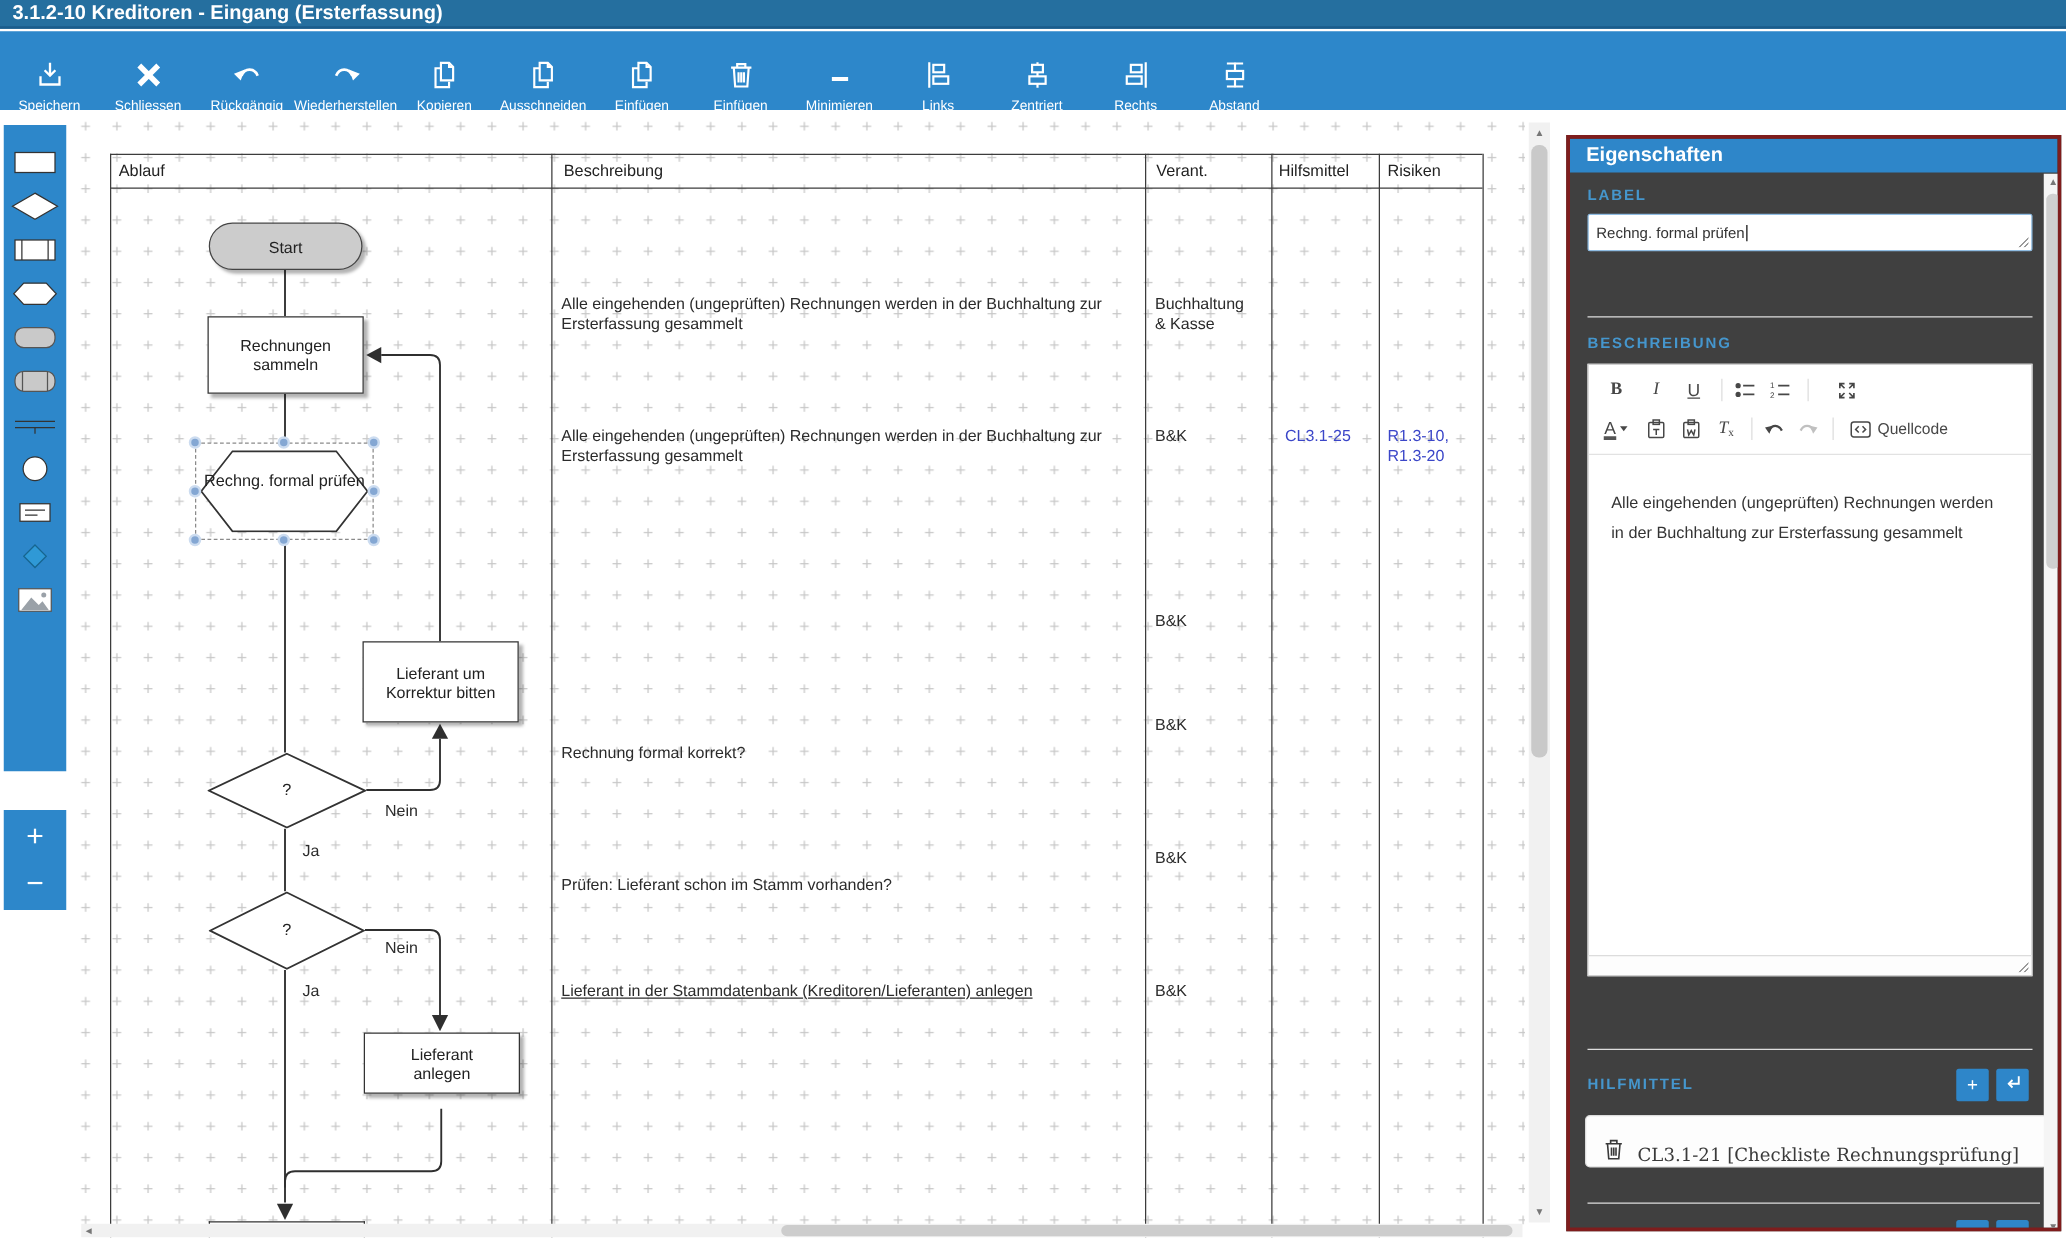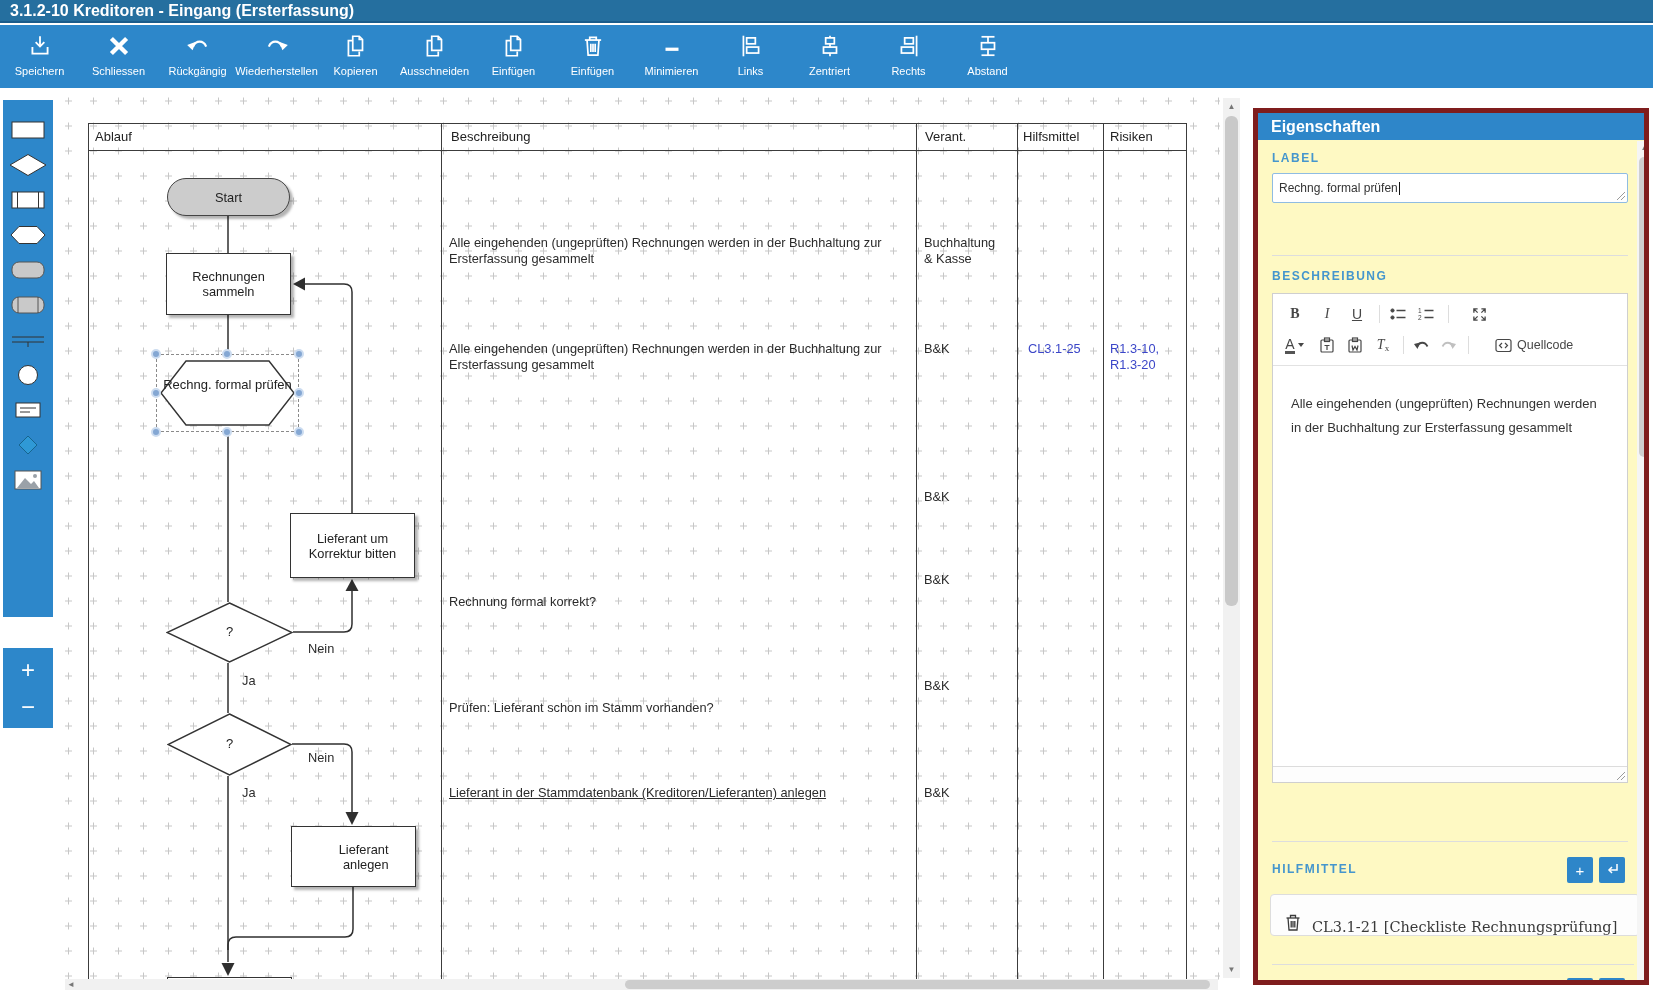--- a/index.html
+++ b/index.html
@@ -7,21 +7,21 @@
     font-family:"Liberation Sans", sans-serif; }
   .abs { position:absolute; }
 
   
   .titlebar { position:absolute; left:0; top:0; width:1653px; height:23px;
     background:#256f9f; border-bottom:2px solid #1a5c8c; color:#fff;
     font-size:16px; font-weight:700; line-height:21px; padding-left:10px; }
   .toolbar { position:absolute; left:0; top:25px; width:1653px; height:63px;
     background:#2d87ca; display:flex; align-items:flex-start; }
   .tb-item { width:79px; height:80px; display:flex; flex-direction:column;
-    align-items:center; justify-content:flex-start; padding-top:8px;
+    align-items:center; justify-content:center; padding-top:8px;
     background:none; border:none; cursor:pointer; }
   .tb-item svg { width:26px; height:26px; }
   .tb-item .tb-label { color:#fff; font-size:11px; margin-top:3px; white-space:nowrap; }
 
   
   .palette { position:absolute; left:3px; top:100px; width:50px; height:517px;
     background:#2d87ca; display:flex; flex-direction:column; align-items:center;
     padding-top:12px; }
   .pal-item { width:44px; height:35px; display:flex; align-items:center;
     justify-content:center; cursor:pointer; }
@@ -54,21 +54,21 @@
   
   .sb-track-v { position:absolute; left:1223px; top:98px; width:17px; height:880px;
     background:#f1f1f1; }
   .sb-arrow { position:absolute; color:#777; font-size:8px; width:17px; text-align:center; }
   .sb-thumb-v { position:absolute; left:2px; width:13px; background:#c9c9c9; border-radius:6px; }
   .hsb { position:absolute; left:9px; top:891px; width:1153px; height:11px; background:#f1f1f1; }
   .hsb-thumb { position:absolute; top:1px; height:9px; background:#cdcdcd; border-radius:5px; }
 
   
   .panel { position:absolute; left:1253px; top:108px; width:396px; height:877px;
-    background:#fef9c3; border:5px solid #7f1d1d; overflow:hidden; }
+    background:#404040; border:3px solid #7f1d1d; overflow:hidden; }
   .panel-header { position:absolute; left:0; top:0; width:100%; height:27px;
     background:#2e86c9; color:#fff; font-size:16px; font-weight:600;
     line-height:27px; padding-left:13px; }
   .sec-heading { position:absolute; font-size:12px; font-weight:700; color:#4596cd;
     letter-spacing:1.5px; }
   .label-input { position:absolute; left:14px; top:60px; width:356px; height:30px;
     border:1px solid #8fbce2; border-radius:2px; background:#fff;
     font-size:12px; color:#333; padding:7px 6px; }
   .caret { display:inline-block; width:1px; height:13px; background:#111;
     vertical-align:middle; margin-left:1px; }
@@ -364,21 +364,21 @@
   </div>
 
   <div class="abs" style="left:111px; top:625px; width:125px; height:63px;">
     <svg width="125" height="63" viewBox="0 0 125 63">
       <polygon points="65,5 126,34.5 65,64 4,34.5" fill="#bdbdbd" opacity="0.55" stroke="none" transform="translate(-1,-3)"></polygon>
       <polygon points="62.5,1 124,31.5 62.5,62 1,31.5" fill="#fff" stroke="#333" stroke-width="1.4"></polygon>
     </svg>
     <div class="dia-text" style="top:23px;">?</div>
   </div>
 
-  <div class="shape" style="left:235px; top:738px; width:125px; height:61px;text-align:right;">
+  <div class="shape" style="left:235px; top:738px; width:125px; height:49px;">
     <span class="wrap90" style="width:70px;">Lieferant anlegen</span>
   </div>
 
   <div class="abs" style="left:111px; top:889px; width:125px; height:13px; background:#fff; border:1.3px solid #333; border-bottom:none;"></div>
 
   <div class="edgelabel" style="left:252px; top:553px;">Nein</div>
   <div class="edgelabel" style="left:186px; top:585px;">Ja</div>
   <div class="edgelabel" style="left:252px; top:662px;">Nein</div>
   <div class="edgelabel" style="left:186px; top:697px;">Ja</div>
 
@@ -491,21 +491,21 @@
               <polygon points="1,6 7,4.5 4.5,11" fill="#474747" stroke="none"></polygon>
             </svg>
         </button>
         <button class="ed-btn" style="margin-left:6px;">
           <svg width="18" height="14" viewBox="0 0 18 14" fill="none" stroke="#c0c0c0" stroke-width="1.8">
               <path d="M13.5 8.5 C11.5 3.5, 6 3.5, 3.5 8.5"></path>
               <polygon points="17,6 11,4.5 13.5,11" fill="#c0c0c0" stroke="none"></polygon>
             </svg>
         </button>
         <div class="ed-sep" style="margin-left:10px;"></div>
-        <button class="ed-btn" style="margin-left:26px;">
+        <button class="ed-btn" style="margin-left:13px;">
           <svg width="17" height="15" viewBox="0 0 17 15" fill="none" stroke="#474747" stroke-width="1.2">
               <rect x="1" y="1.5" width="15" height="12" rx="2"></rect>
               <path d="M7 5l-2.5 2.5L7 10M10 5l2.5 2.5L10 10"></path>
             </svg>
           <span style="font-size:12.5px; margin-left:5px; color:#474747;">Quellcode</span>
         </button>
       </div>
     </div>
     <div class="ed-content">Alle eingehenden (ungeprüften) Rechnungen werden in der Buchhaltung zur Ersterfassung gesammelt</div>
     <div class="ed-footer">

